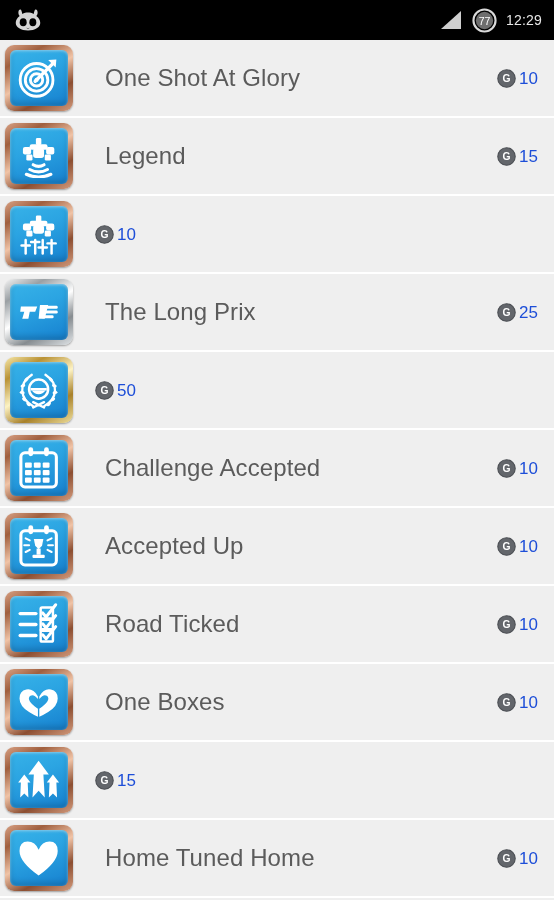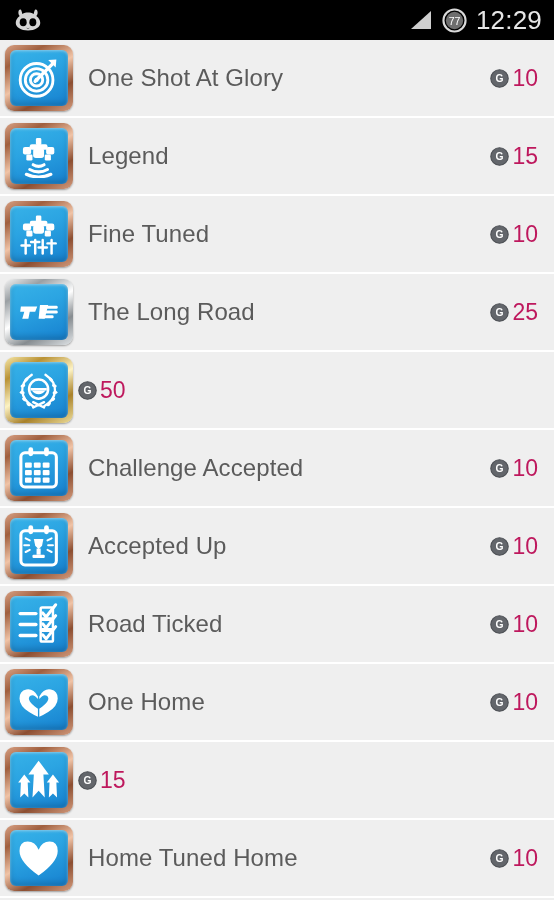--- a/index.html
+++ b/index.html
@@ -17,37 +17,38 @@
     display:flex; align-items:center;
     padding:0 12px 0 14px;
     position:relative;
   }
   #status-left{ display:flex; align-items:center; gap:8px; }
   #status-right{ margin-left:auto; display:flex; align-items:center; gap:9px; }
   .cm-logo{ width:28px; height:22px; display:block; }
   .signal-icon{ width:25px; height:20px; display:block; }
   .battery-icon{ width:25px; height:25px; display:block; }
   #clock{
-    color:#e6e6e6; font-size:26px; letter-spacing:.2px;
+    color:#e6e6e6; font-size:14px; letter-spacing:.2px;
     font-family:"Liberation Sans", sans-serif;
     line-height:1;
   }
 
   
   #achievement-list{
     width:554px; height:860px;
     background:#efefef;
     overflow:hidden;
   }
   .row{
     height:78px; width:554px;
     display:flex; align-items:center;
     background:#efefef;
     border-bottom:2px solid #ffffff;
     position:relative;
+    gap:17px;
   }
   .badge{
     width:78px; height:76px;
     flex:0 0 78px;
     position:relative;
     padding:5px;
   }
   .badge .frame{
     width:100%; height:100%;
     border-radius:9px;
@@ -84,21 +85,21 @@
     letter-spacing:.1px;
     white-space:nowrap;
   }
   .row-points{
     flex:0 0 auto;
     display:flex; align-items:center; gap:3px;
     padding-right:16px;
   }
   .g-icon{ width:19px; height:19px; display:block; }
   .points-value{
-    font-size:23px; color:#be185d;
+    font-size:17px; color:#1d4ed8;
     line-height:1;
     text-align:center;
   }
 </style>
 </head>
 <body>
 
 <div id="status-bar">
   <div id="status-left">
     <svg class="cm-logo" viewBox="0 0 64 50">
@@ -207,21 +208,20 @@
                 <path d="M51 41 L51 61"></path>
                 <path d="M7 49 L19 49"></path>
                 <path d="M21 44 L33 44"></path>
                 <path d="M32 52 L44 52"></path>
                 <path d="M45 46 L57 46"></path>
               </g>
             </svg>
           </div>
         </div>
       </div>
-      <div class="row-title">Fine Tuned</div>
       <div class="row-points">
         <span>
           <svg class="g-icon" viewBox="0 0 24 24">
             <circle cx="12" cy="12" r="11" fill="#63666b"></circle>
             <circle cx="12" cy="12" r="11" fill="none" stroke="#4d5055" stroke-width="1.4"></circle>
             <text x="12" y="16.6" text-anchor="middle" font-family="Liberation Sans, sans-serif" font-size="13" font-weight="bold" fill="#ffffff">G</text>
           </svg>
         </span>
         <span class="points-value">10</span>
       </div>
@@ -235,21 +235,21 @@
                 <path d="M6 24 L30 24 L27 32 L19 32 L17 42 L8 42 L11 32 L5 32 Z"></path>
                 <path d="M34 22 L46 22 L41 42 L32 42 Z"></path>
                 <rect x="40" y="23" width="20" height="4.5" rx="2"></rect>
                 <rect x="38" y="30" width="22" height="4.5" rx="2"></rect>
                 <rect x="36" y="37" width="18" height="4.5" rx="2"></rect>
               </g>
             </svg>
           </div>
         </div>
       </div>
-      <div class="row-title">The Long Road</div>
+      <div class="row-title">The Long Prix</div>
       <div class="row-points">
         <span>
           <svg class="g-icon" viewBox="0 0 24 24">
             <circle cx="12" cy="12" r="11" fill="#63666b"></circle>
             <circle cx="12" cy="12" r="11" fill="none" stroke="#4d5055" stroke-width="1.4"></circle>
             <text x="12" y="16.6" text-anchor="middle" font-family="Liberation Sans, sans-serif" font-size="13" font-weight="bold" fill="#ffffff">G</text>
           </svg>
         </span>
         <span class="points-value">25</span>
       </div>
@@ -412,21 +412,21 @@
           <div class="inner">
             <svg viewBox="0 0 64 64">
               <g fill="#ffffff">
                 <path d="M31 24 Q24 12 14 14 Q4 16 4 27 Q4 38 18 47 Q26 52 31 54 L31 42 Q22 36 19 31 Q16 26 20 23 Q25 20 31 28 Z"></path>
                 <path d="M33 24 Q40 12 50 14 Q60 16 60 27 Q60 38 46 47 Q38 52 33 54 L33 42 Q42 36 45 31 Q48 26 44 23 Q39 20 33 28 Z"></path>
               </g>
             </svg>
           </div>
         </div>
       </div>
-      <div class="row-title">One Home</div>
+      <div class="row-title">One Boxes</div>
       <div class="row-points">
         <span>
           <svg class="g-icon" viewBox="0 0 24 24">
             <circle cx="12" cy="12" r="11" fill="#63666b"></circle>
             <circle cx="12" cy="12" r="11" fill="none" stroke="#4d5055" stroke-width="1.4"></circle>
             <text x="12" y="16.6" text-anchor="middle" font-family="Liberation Sans, sans-serif" font-size="13" font-weight="bold" fill="#ffffff">G</text>
           </svg>
         </span>
         <span class="points-value">10</span>
       </div>

